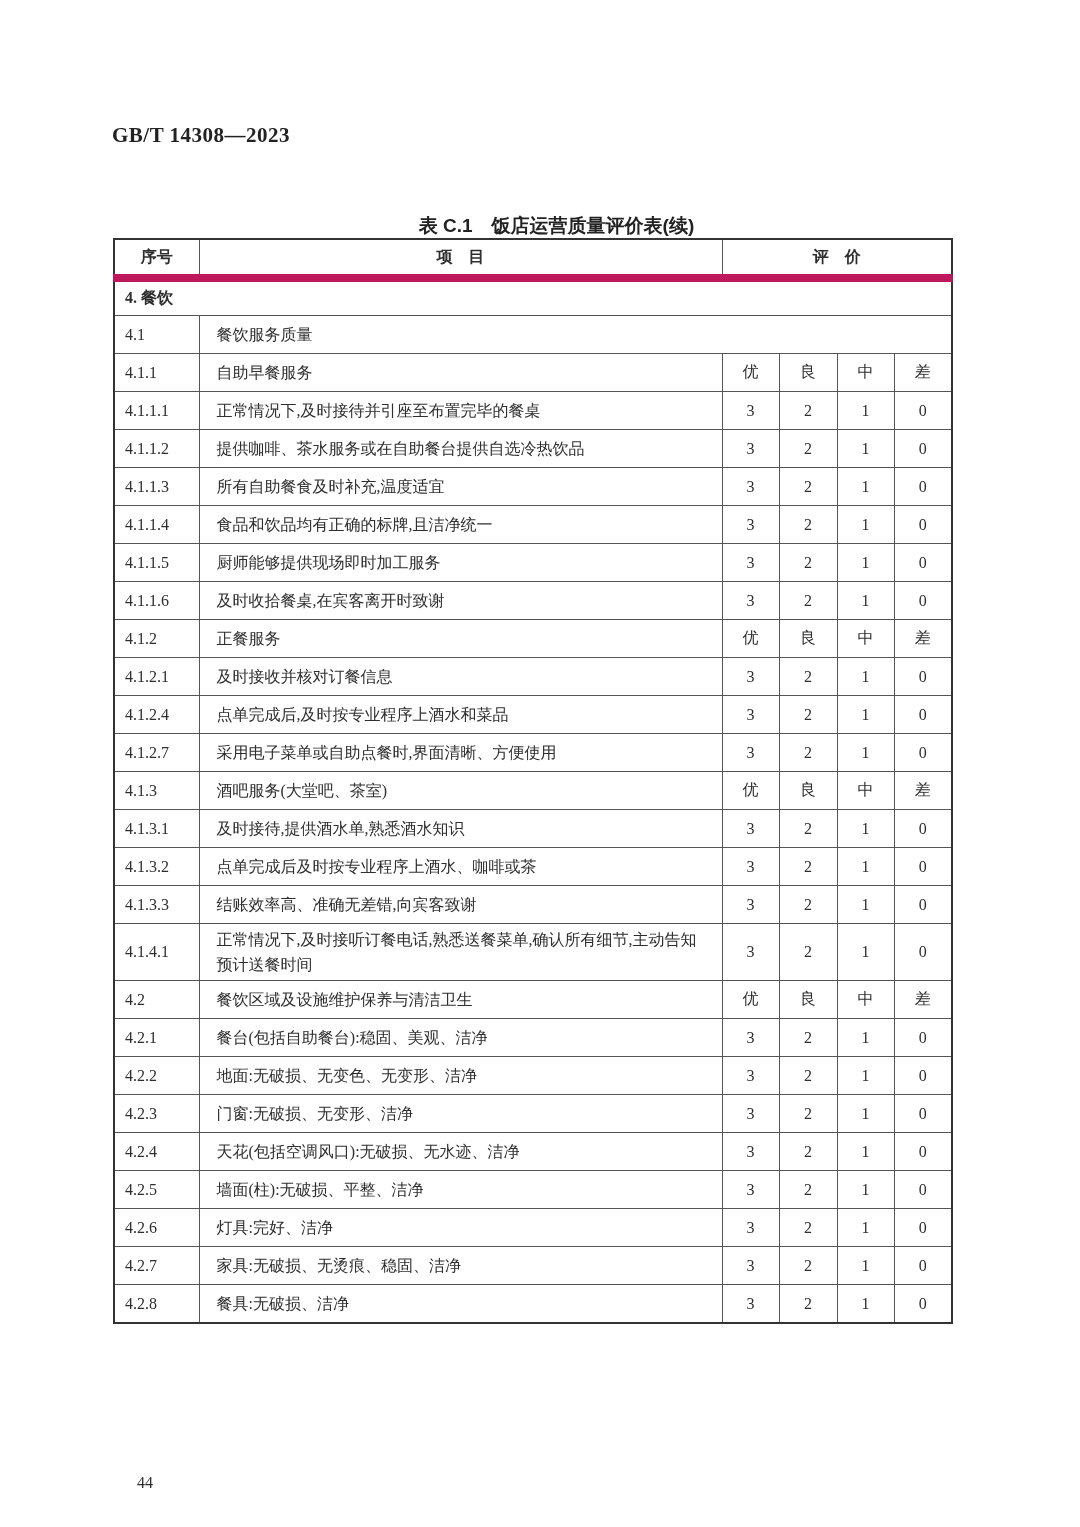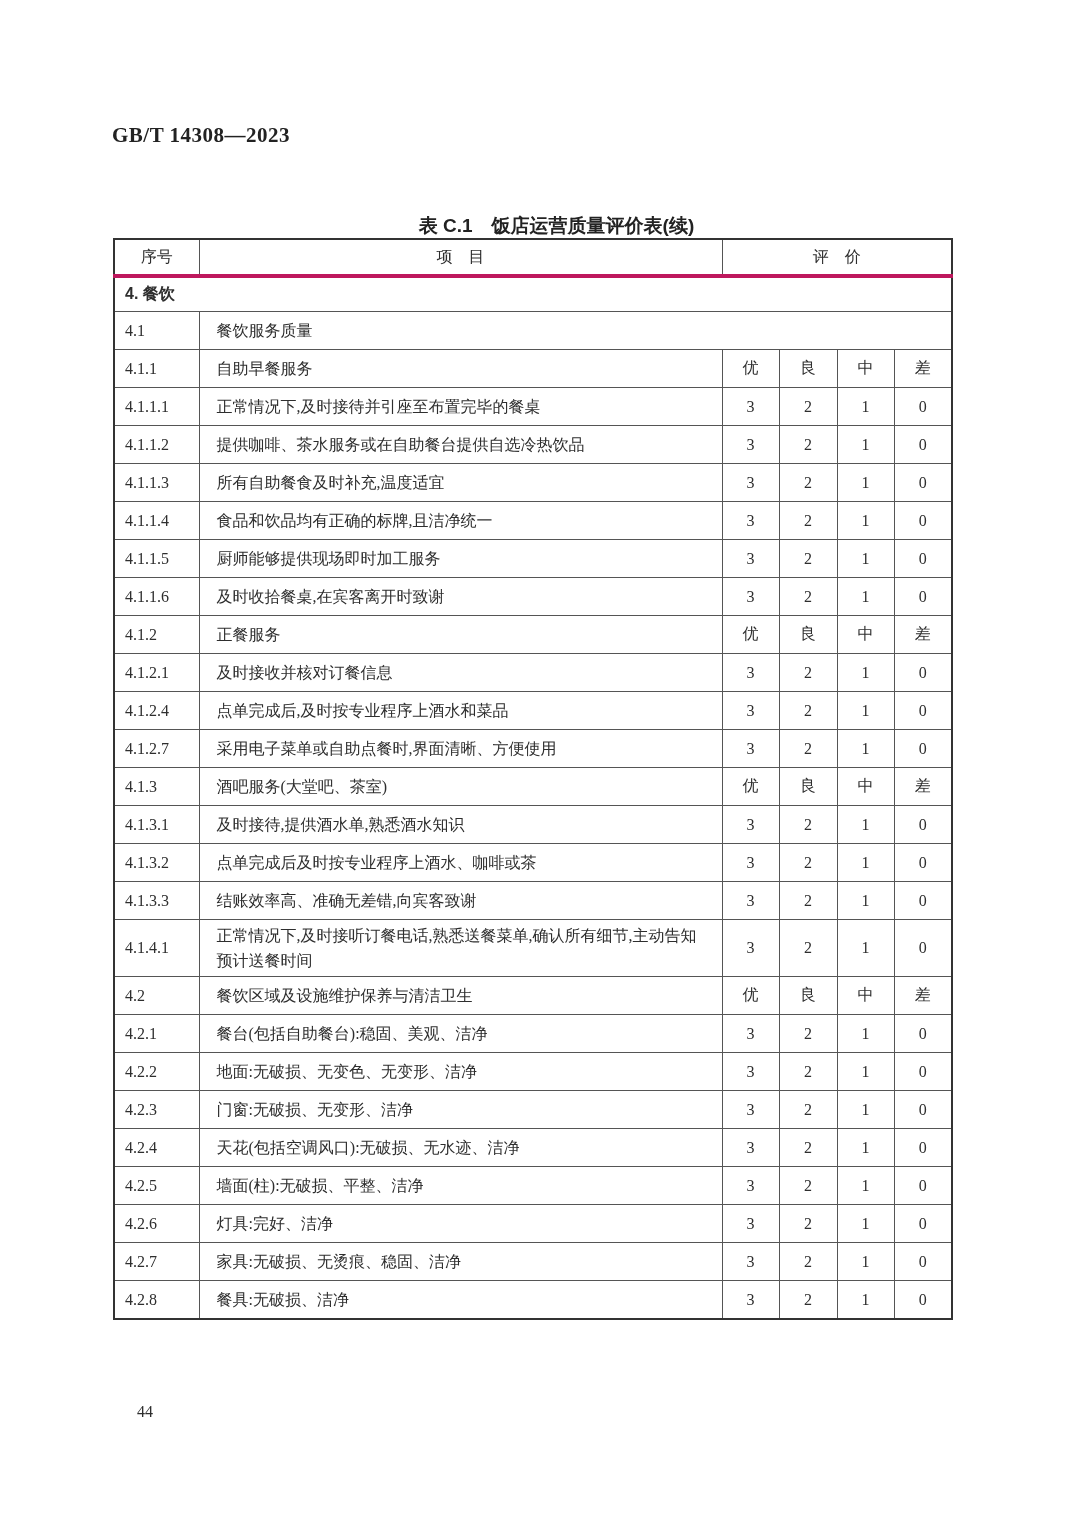--- a/index.html
+++ b/index.html
@@ -49,48 +49,49 @@
     font-size: 16px;
     color: #2e2e2e;
     height: 31px;
     vertical-align: middle;
     overflow: hidden;
   }
   table.eval-table thead td {
     height: 32px;
     text-align: center;
     font-family: "Liberation Sans", "DejaVu Sans", sans-serif;
-    border-bottom: 4px solid #be185d;
+    border-bottom: 8px solid #be185d;
     font-size: 16px;
+    font-weight: bold;
   }
   .cell-id {
     padding-left: 10px;
     font-size: 15px;
     font-family: "Liberation Serif", "DejaVu Serif", serif;
   }
   .cell-item {
     padding: 3px 12px 3px 17px;
     text-align: left;
     line-height: 25px;
   }
   .cell-eval {
     text-align: center;
     font-size: 15px;
     font-family: "Liberation Serif", "DejaVu Serif", serif;
   }
   tr.section-row td {
     font-weight: bold;
-    font-family: Liberation Sans, sans-serif;
+    font-family: Liberation Serif, serif;
     padding-left: 10px;
     font-size: 16px;
   }
   .page-num {
     position: absolute;
     left: 137px;
-    top: 1403px;
+    top: 1474px;
     font-size: 16px;
     font-family: "Liberation Serif", "DejaVu Serif", serif;
     color: #2e2e2e;
   }
 </style>
 </head>
 <body>
 
 <div class="page">
 

